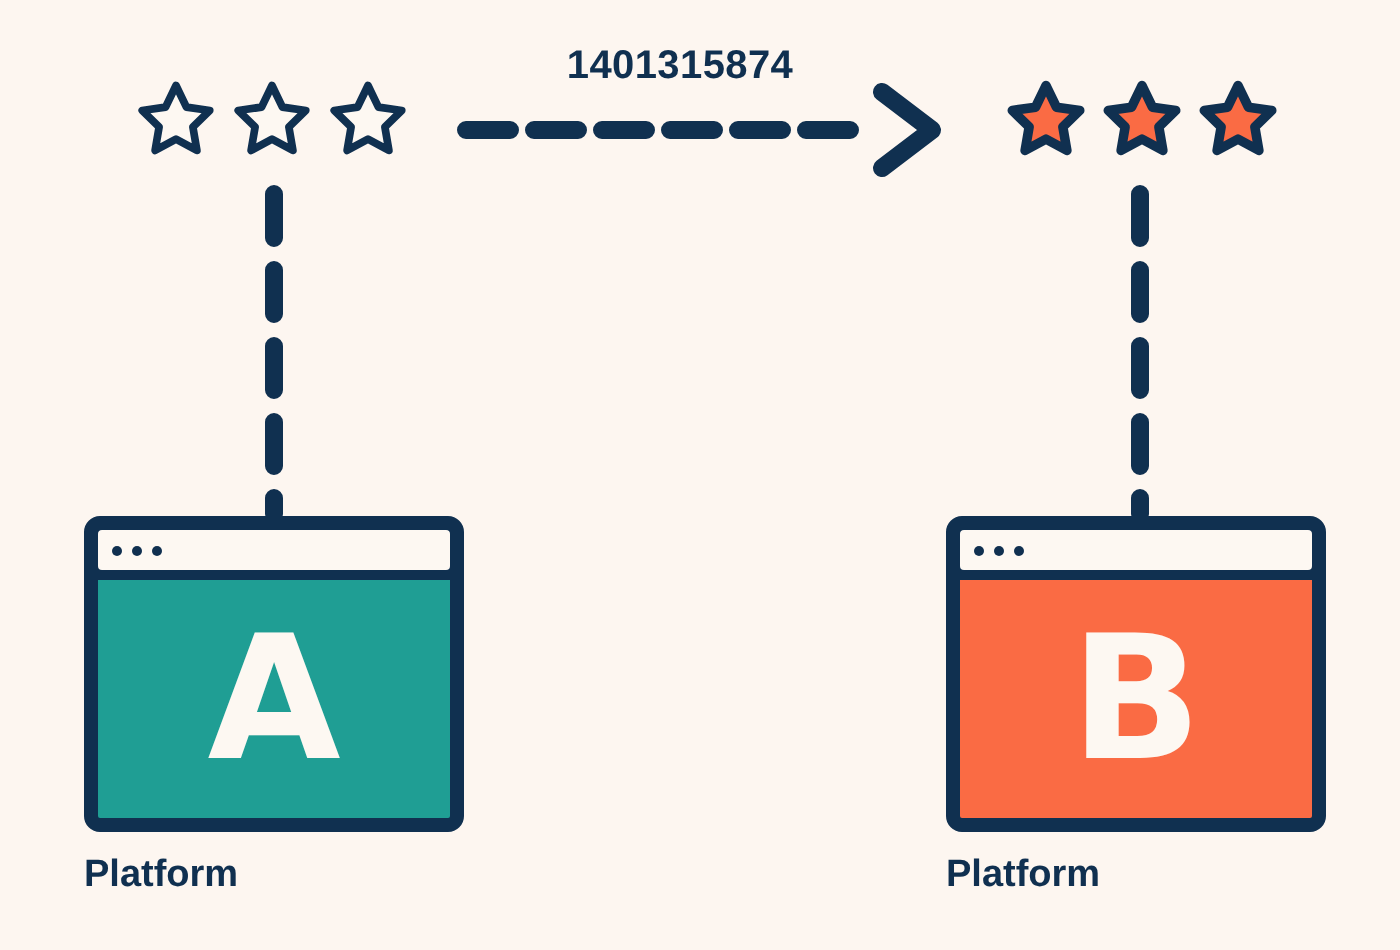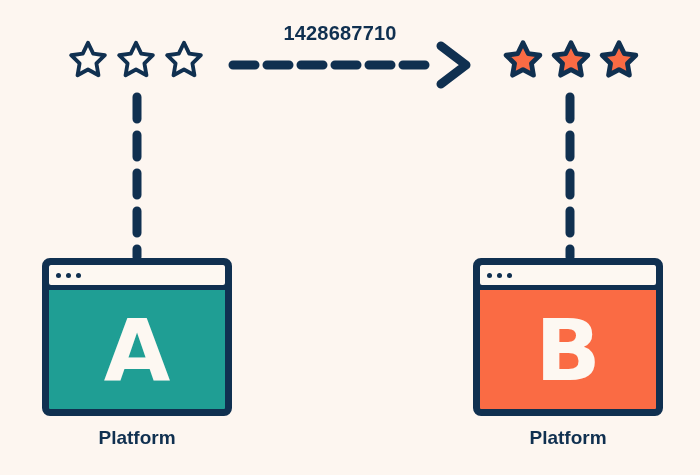--- a/index.html
+++ b/index.html
@@ -113,21 +113,21 @@
     line-height: 1;
     font-family: "DejaVu Sans", sans-serif;
     user-select: none;
   }
 
   
   .caption {
     position: absolute;
     top: 427px;
     width: 190px;
-    text-align: center;
+    text-align: left;
     font-size: 19px;
     font-weight: bold;
     color: #103050;
   }
   #caption-a { left: 42px; }
   #caption-b { left: 473px; }
 </style>
 </head>
 <body>
 
@@ -150,21 +150,21 @@
       <path d="M12 2.6l2.85 5.9 6.35.9-4.6 4.5 1.1 6.4L12 17.2l-5.7 3.1 1.1-6.4-4.6-4.5 6.35-.9z" fill="#FA6B44" stroke="#103050" stroke-width="2.6" stroke-linejoin="round"></path>
     </svg>
     <svg class="star" viewBox="0 0 24 24">
       <path d="M12 2.6l2.85 5.9 6.35.9-4.6 4.5 1.1 6.4L12 17.2l-5.7 3.1 1.1-6.4-4.6-4.5 6.35-.9z" fill="#FA6B44" stroke="#103050" stroke-width="2.6" stroke-linejoin="round"></path>
     </svg>
     <svg class="star" viewBox="0 0 24 24">
       <path d="M12 2.6l2.85 5.9 6.35.9-4.6 4.5 1.1 6.4L12 17.2l-5.7 3.1 1.1-6.4-4.6-4.5 6.35-.9z" fill="#FA6B44" stroke="#103050" stroke-width="2.6" stroke-linejoin="round"></path>
     </svg>
   </div>
 
-  <div id="binary-label">1428687710</div>
+  <div id="binary-label">1401315874</div>
 
   <svg id="transfer-arrow" viewBox="0 0 250 50">
     <line x1="5" y1="25" x2="205" y2="25" stroke="#103050" stroke-width="9" stroke-linecap="round" stroke-dasharray="22 12"></line>
     <polyline points="213,6 238,25 213,44" fill="none" stroke="#103050" stroke-width="9" stroke-linecap="round" stroke-linejoin="round"></polyline>
   </svg>
 
   <svg class="connector" id="connector-left" viewBox="0 0 12 170">
     <line x1="6" y1="5" x2="6" y2="165" stroke="#103050" stroke-width="9" stroke-linecap="round" stroke-dasharray="22 16"></line>
   </svg>
   <svg class="connector" id="connector-right" viewBox="0 0 12 170">

